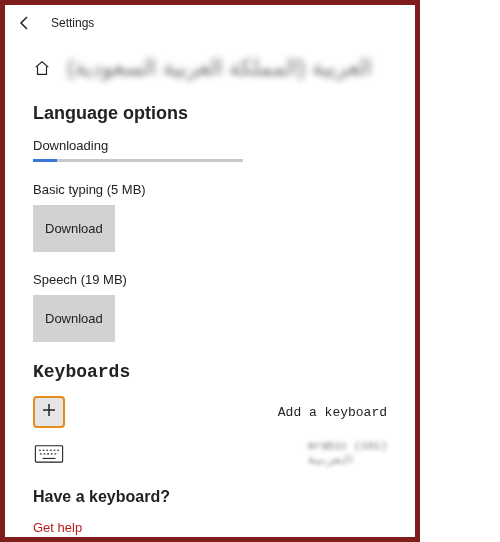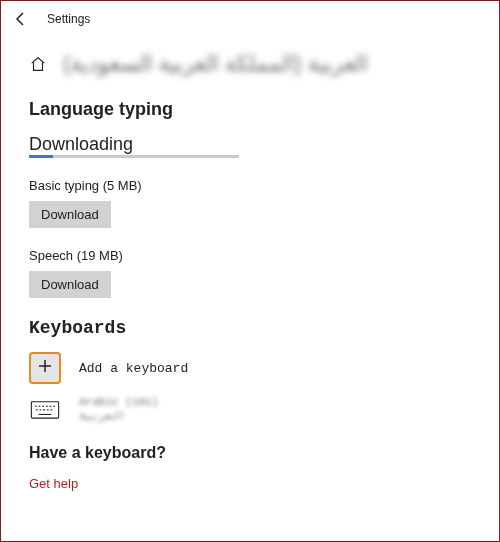--- a/index.html
+++ b/index.html
@@ -4,23 +4,23 @@
 <style>
   * { box-sizing: border-box; margin: 0; padding: 0; }
   html, body { width: 500px; height: 542px; }
   body {
     font-family: "Segoe UI", Tahoma, sans-serif;
     font-size: 13px;
     color: #222;
     background: #fff;
   }
   .window {
-    width: 500px;
+    width: 420px;
     height: 542px;
-    border: 1px solid #7f1d1d;
+    border: 5px solid #7f1d1d;
     background: #fff;
     position: relative;
     overflow: hidden;
   }
   .topbar {
     display: flex;
     align-items: center;
     padding: 10px 12px 6px 12px;
     gap: 18px;
   }
@@ -31,50 +31,51 @@
   .home-icon { width: 18px; height: 18px; cursor: default; }
   .lang-title-blur {
     font-size: 22px;
     font-weight: 400;
     color: #6b6b6b;
     filter: blur(3px);
     letter-spacing: 1px;
     white-space: nowrap;
   }
   h2.section { font-size: 18px; font-weight: 600; margin-bottom: 14px; }
-  .dl-label { font-size: 18px; }
+  .dl-label { font-size: 13px; margin-bottom: 6px; }
   .progress {
     width: 210px;
     height: 3px;
     background: #c9c9c9;
     margin-bottom: 20px;
     position: relative;
     overflow: hidden;
   }
   .progress-fill {
     position: absolute; left: 0; top: 0; bottom: 0;
     width: 24px;
     background: #3a77d6;
   }
   .feature-block { margin-bottom: 20px; }
   .feature-name { font-size: 13px; margin-bottom: 8px; }
   .dl-btn {
     background: #d2d2d2;
     border: none;
-    padding: 6px 12px;
+    padding: 16px 12px;
     font-size: 13px;
     color: #222;
     cursor: pointer;
   }
   .kb-section { margin-top: 20px; font-family: Liberation Mono, monospace; }
   .kb-row {
     display: flex;
     align-items: center;
     gap: 18px;
     margin-bottom: 12px;
+    justify-content: space-between;
   }
   .add-tile {
     width: 32px;
     height: 32px;
     border: 2px solid #e58a1f;
     border-radius: 4px;
     background: #e5e5e5;
     display: flex;
     align-items: center;
     justify-content: center;
@@ -121,21 +122,21 @@
     <div class="header-row">
       <span class="home-icon">
         <svg viewBox="0 0 20 20" fill="none" stroke="#222" stroke-width="1.3">
           <path d="M3 9 L10 3 L17 9"></path>
           <path d="M5 8 V17 H15 V8"></path>
         </svg>
       </span>
       <span class="lang-title-blur">العربية (المملكة العربية السعودية)</span>
     </div>
 
-    <h2 class="section">Language typing</h2>
+    <h2 class="section">Language options</h2>
 
     <div class="dl-label">Downloading</div>
     <div class="progress">
       <div class="progress-fill"></div>
     </div>
 
     <div class="feature-block">
       <div class="feature-name">Basic typing (5 MB)</div>
       <button class="dl-btn">Download</button>
     </div>

